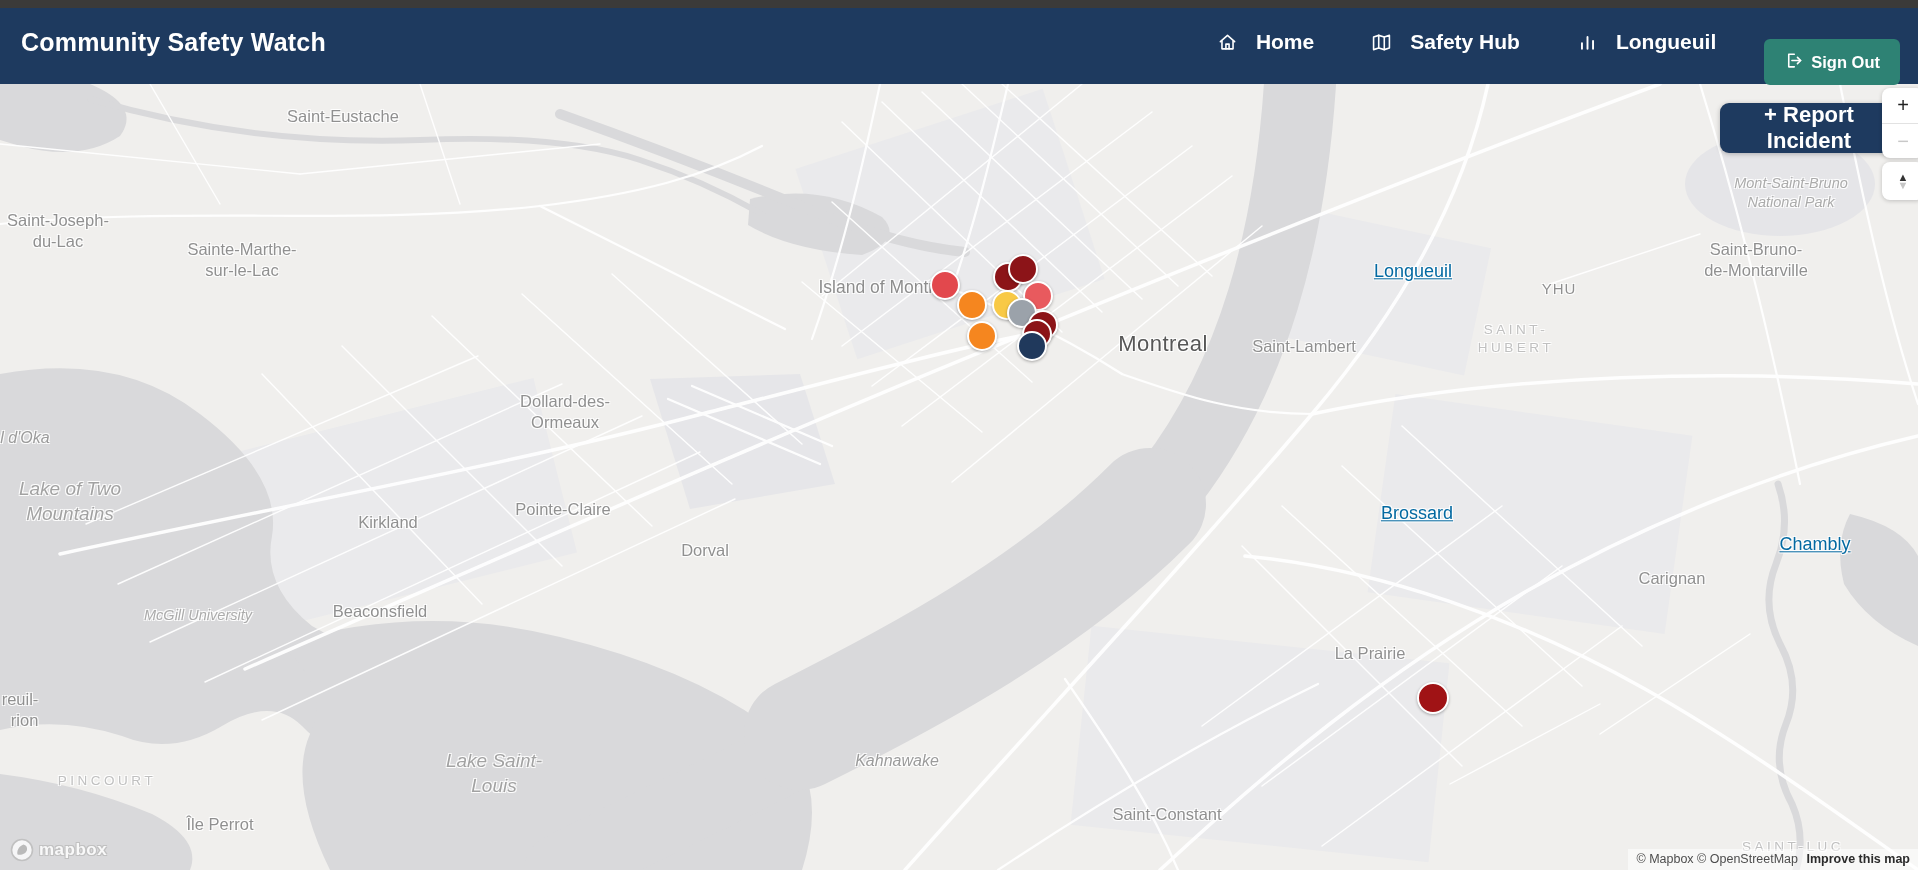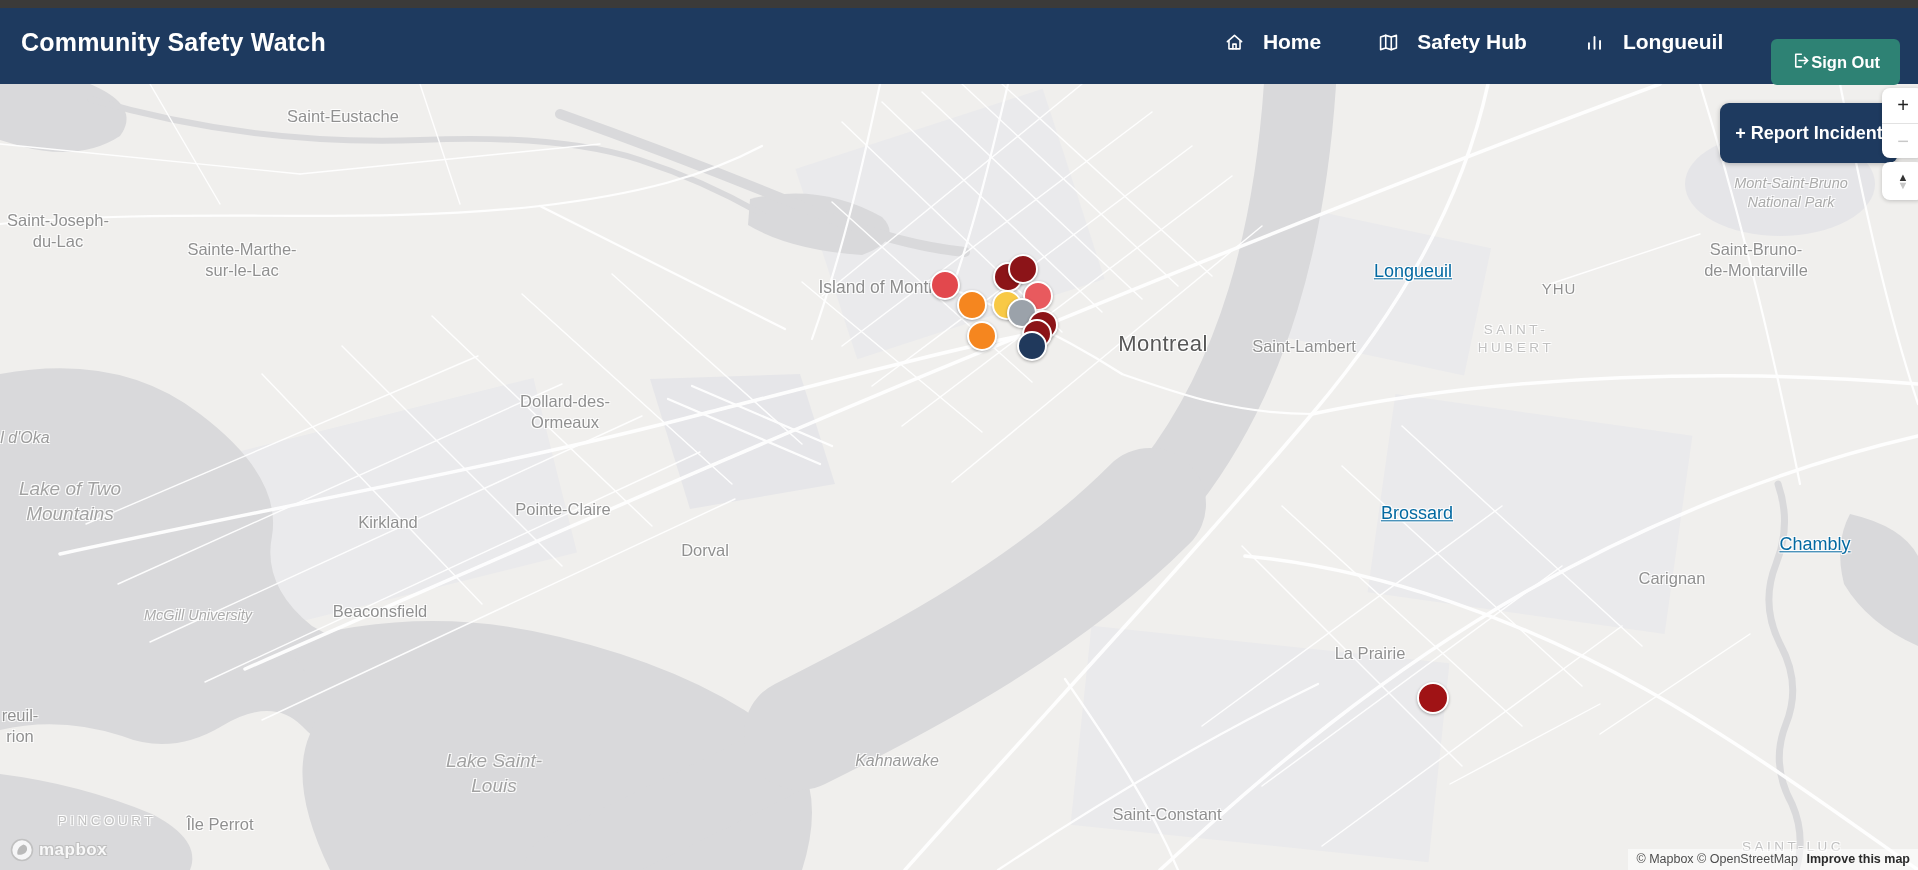--- a/index.html
+++ b/index.html
@@ -6,21 +6,21 @@
     font-family:"Liberation Sans",sans-serif;background:#f0efed;}
   .topstrip{height:8px;background:#3b3a39;}
   
   .header{height:76px;background:#1e3a5f;display:flex;align-items:center;
     padding:0 18px 8px 21px;box-sizing:border-box;position:relative;z-index:50;}
   .app-title{color:#fff;font-size:25px;font-weight:bold;letter-spacing:.2px;flex:0 0 auto;}
   .nav{margin-left:auto;display:flex;align-items:center;gap:58px;}
   .nav-item{display:flex;align-items:center;gap:19px;color:#fff;font-size:21px;
     font-weight:600;cursor:pointer;}
   .nav-item svg{display:block;}
-  .signout-btn{margin-left:48px;display:flex;align-items:center;gap:1px;background:#2e8274;
+  .signout-btn{margin-left:48px;display:flex;align-items:center;gap:8px;background:#2e8274;
     color:#fff;font-size:16.5px;font-weight:600;border:none;border-radius:6px;
     padding:0 20px;height:46px;cursor:pointer;margin-top:40px;}
   
   .map{position:relative;width:1918px;height:786px;background:#f0efed;overflow:hidden;}
   .map svg.base{position:absolute;left:0;top:0;}
   .lbl{position:absolute;transform:translate(-50%,-50%);text-align:center;white-space:pre-line;
     color:#909090;line-height:1.3;pointer-events:none;z-index:5;
     text-shadow:-1px -1px 0 rgba(255,255,255,.85),1px -1px 0 rgba(255,255,255,.85),
     -1px 1px 0 rgba(255,255,255,.85),1px 1px 0 rgba(255,255,255,.85);}
   .lbl.town{font-size:16.5px;}
@@ -32,23 +32,23 @@
   .lbl.poi{font-size:14.5px;font-style:italic;color:#ababab;}
   .lbl.area{font-size:13.5px;letter-spacing:3.5px;color:#c0c0c0;}
   .lbl.small{font-size:15px;color:#8f8f8f;letter-spacing:1px;}
   .marker{position:absolute;border-radius:50%;border:2px solid #fff;
     box-shadow:0 1px 3px rgba(0,0,0,.3);transform:translate(-50%,-50%);z-index:10;cursor:pointer;}
   
   .filter-btn{position:absolute;left:1523px;top:19px;width:187px;height:49px;background:#fff;
     border:none;border-radius:9px;box-shadow:0 1px 5px rgba(0,0,0,.18);display:flex;
     align-items:center;justify-content:center;gap:11px;font-size:17px;color:#1a1a1a;
     font-family:"Liberation Sans",sans-serif;cursor:pointer;z-index:20;}
-  .report-btn{position:absolute;left:1720px;top:19px;width:178px;height:60px;background:#1e3a5f;
+  .report-btn{position:absolute;left:1720px;top:19px;width:178px;height:50px;background:#1e3a5f;
     border:none;border-radius:9px;box-shadow:0 1px 5px rgba(0,0,0,.25);display:flex;
-    align-items:center;justify-content:center;font-size:18px;font-weight:600;color:#fff;
+    align-items:center;justify-content:center;font-size:22px;font-weight:600;color:#fff;
     font-family:"Liberation Sans",sans-serif;cursor:pointer;z-index:20;}
   .zoombox{position:absolute;right:-6px;top:4px;width:42px;height:70px;background:#fff;
     border-radius:8px;box-shadow:0 1px 4px rgba(0,0,0,.2);z-index:20;overflow:hidden;}
   .zoombox .zbtn{height:35px;display:flex;align-items:center;justify-content:center;
     font-size:20px;color:#222;cursor:pointer;}
   .zoombox .zbtn.minus{border-top:1px solid #e2e2e2;color:#c8c8c8;}
   .pitchbox{position:absolute;right:-6px;top:78px;width:42px;height:38px;background:#fff;
     border-radius:8px;box-shadow:0 1px 4px rgba(0,0,0,.2);z-index:20;display:flex;
     flex-direction:column;align-items:center;justify-content:center;line-height:.75;
     font-size:11px;cursor:pointer;}
@@ -236,24 +236,24 @@
 National Park</div>
       <div class="lbl town" style="left: 1756px; top: 176px;">Saint-Bruno-
 de-Montarville</div>
       <div class="lbl town-lg" style="left: 1417px; top: 430px;">Brossard</div>
       <div class="lbl town-lg" style="left: 1815px; top: 461px;">Chambly</div>
       <div class="lbl town" style="left: 1672px; top: 495px;">Carignan</div>
       <div class="lbl town" style="left: 1370px; top: 570px;">La Prairie</div>
       <div class="lbl water" style="left: 494px; top: 690px;">Lake Saint-
 Louis</div>
       <div class="lbl town" style="left: 220px; top: 727px; margin-top: 14px;">Île Perrot</div>
-      <div class="lbl area" style="left: 107px; top: 737px;">PINCOURT</div>
+      <div class="lbl area" style="left: 107px; top: 697px;">PINCOURT</div>
       <div class="lbl water-sm" style="left: 897px; top: 677px;">Kahnawake</div>
       <div class="lbl town" style="left: 1167px; top: 731px;">Saint-Constant</div>
-      <div class="lbl town" style="left: 20px; top: 642px;">reuil-
+      <div class="lbl town" style="left: 20px; top: 626px; text-align: right;">reuil-
 rion</div>
       <div class="lbl area" style="left: 1793px; top: 763px;">SAINT-LUC</div>
     </div>
   <div id="markers-layer">
       <div class="marker" style="left: 945px; top: 201px; width: 26px; height: 26px; background: rgb(226, 72, 77);"></div>
       <div class="marker" style="left: 1008px; top: 193px; width: 26px; height: 26px; background: rgb(140, 20, 24);"></div>
       <div class="marker" style="left: 1023px; top: 185px; width: 26px; height: 26px; background: rgb(140, 20, 24);"></div>
       <div class="marker" style="left: 1038px; top: 212px; width: 26px; height: 26px; background: rgb(232, 90, 94);"></div>
       <div class="marker" style="left: 972px; top: 221px; width: 26px; height: 26px; background: rgb(245, 134, 31);"></div>
       <div class="marker" style="left: 1007px; top: 221px; width: 26px; height: 26px; background: rgb(248, 201, 70);"></div>

